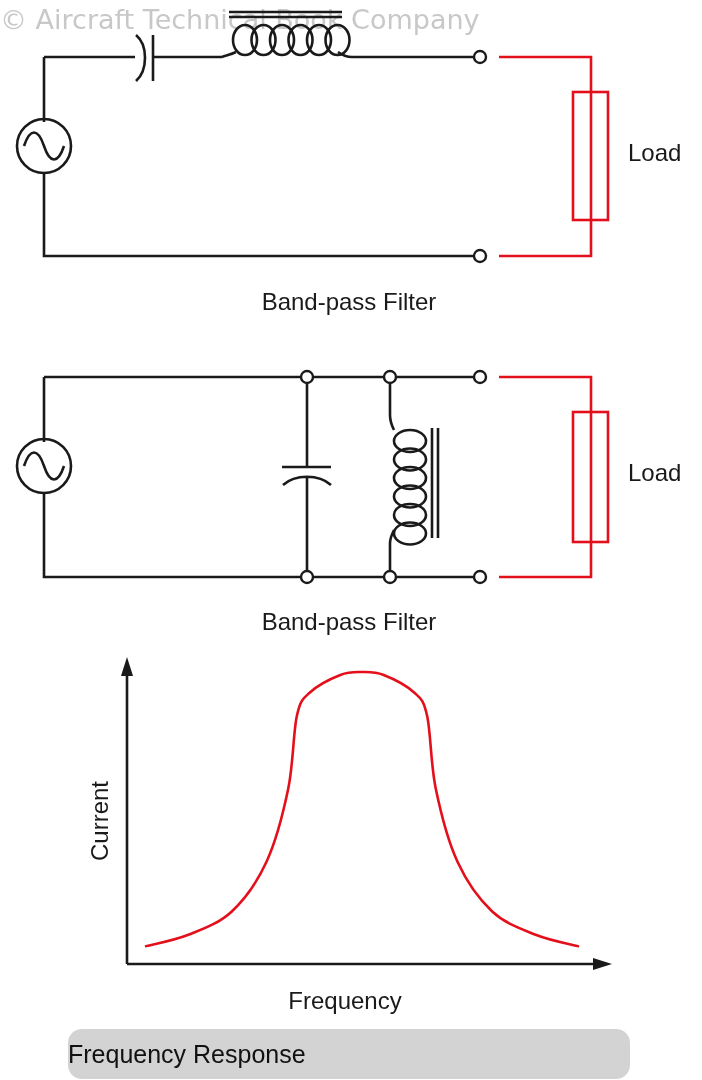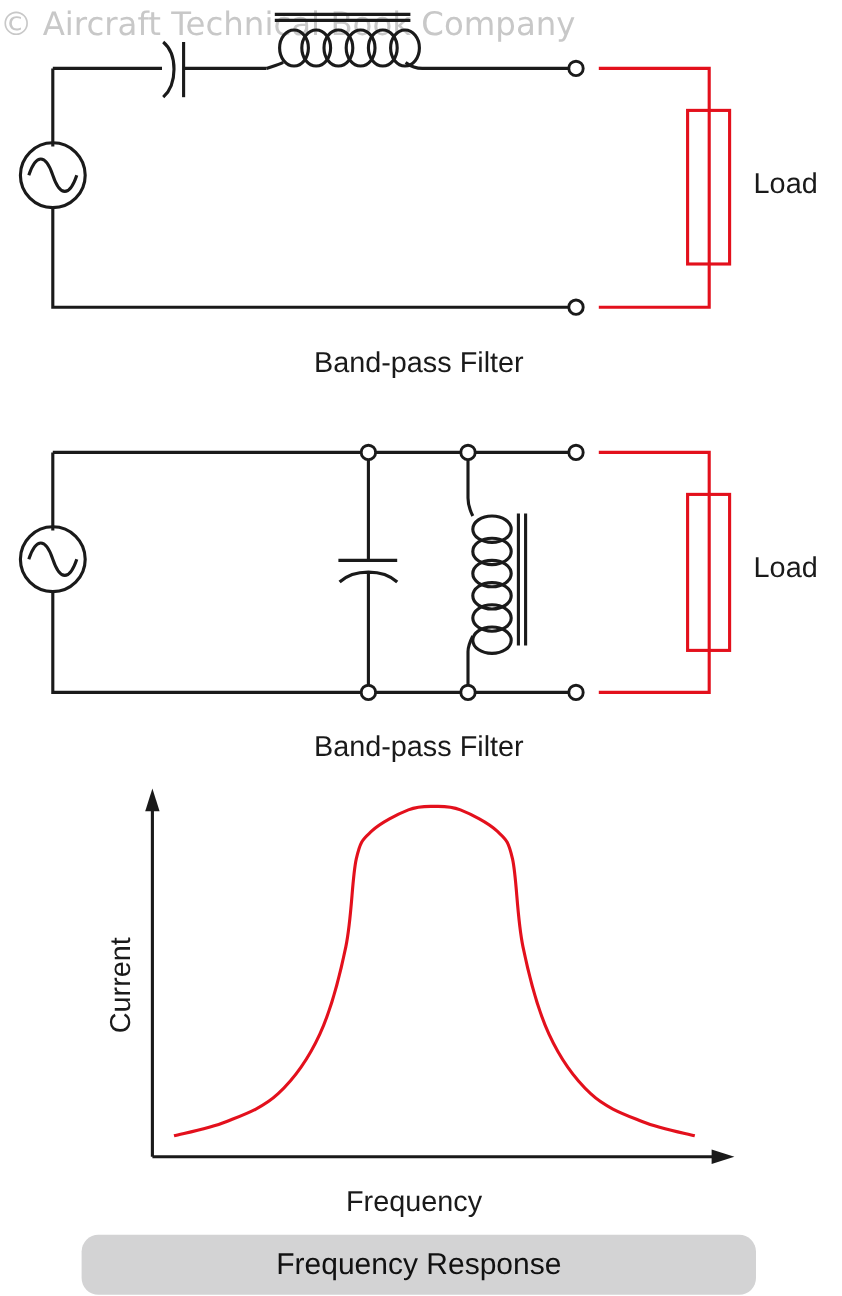--- a/index.html
+++ b/index.html
@@ -4,21 +4,21 @@
 <style>
   html,body{margin:0;padding:0;background:#fff;}
   body{width:702px;height:1080px;position:relative;overflow:hidden;font-family:"Liberation Sans",sans-serif;}
   svg{position:absolute;left:0;top:0;}
   .wm{font-family:"DejaVu Sans",sans-serif;font-size:27px;fill:#c8c8c8;}
   .lbl{font-family:"Liberation Sans",sans-serif;font-size:24px;fill:#1a1a1a;font-stretch:condensed;}
   .w{stroke:#1a1a1a;stroke-width:2.6;fill:none;}
   .r{stroke:#e3101c;stroke-width:2.6;fill:none;}
   .term{stroke:#1a1a1a;stroke-width:2.4;fill:#fff;}
   .caption-box{position:absolute;left:68px;top:1029px;width:562px;height:50px;background:#d3d3d4;border-radius:14px;}
-  .caption{position:absolute;left:68px;top:1029px;width:562px;height:50px;line-height:50px;text-align:center;font-size:25px;color:#111;}
+  .caption{position:absolute;left:68px;top:1029px;width:562px;height:50px;line-height:50px;text-align:left;font-size:25px;color:#111;}
 </style>
 </head>
 <body>
 
 <svg width="702" height="1080" viewBox="0 0 702 1080">
 
   <text class="wm" x="0" y="29">© Aircraft Technical Book Company</text>
 
   <g>
 

